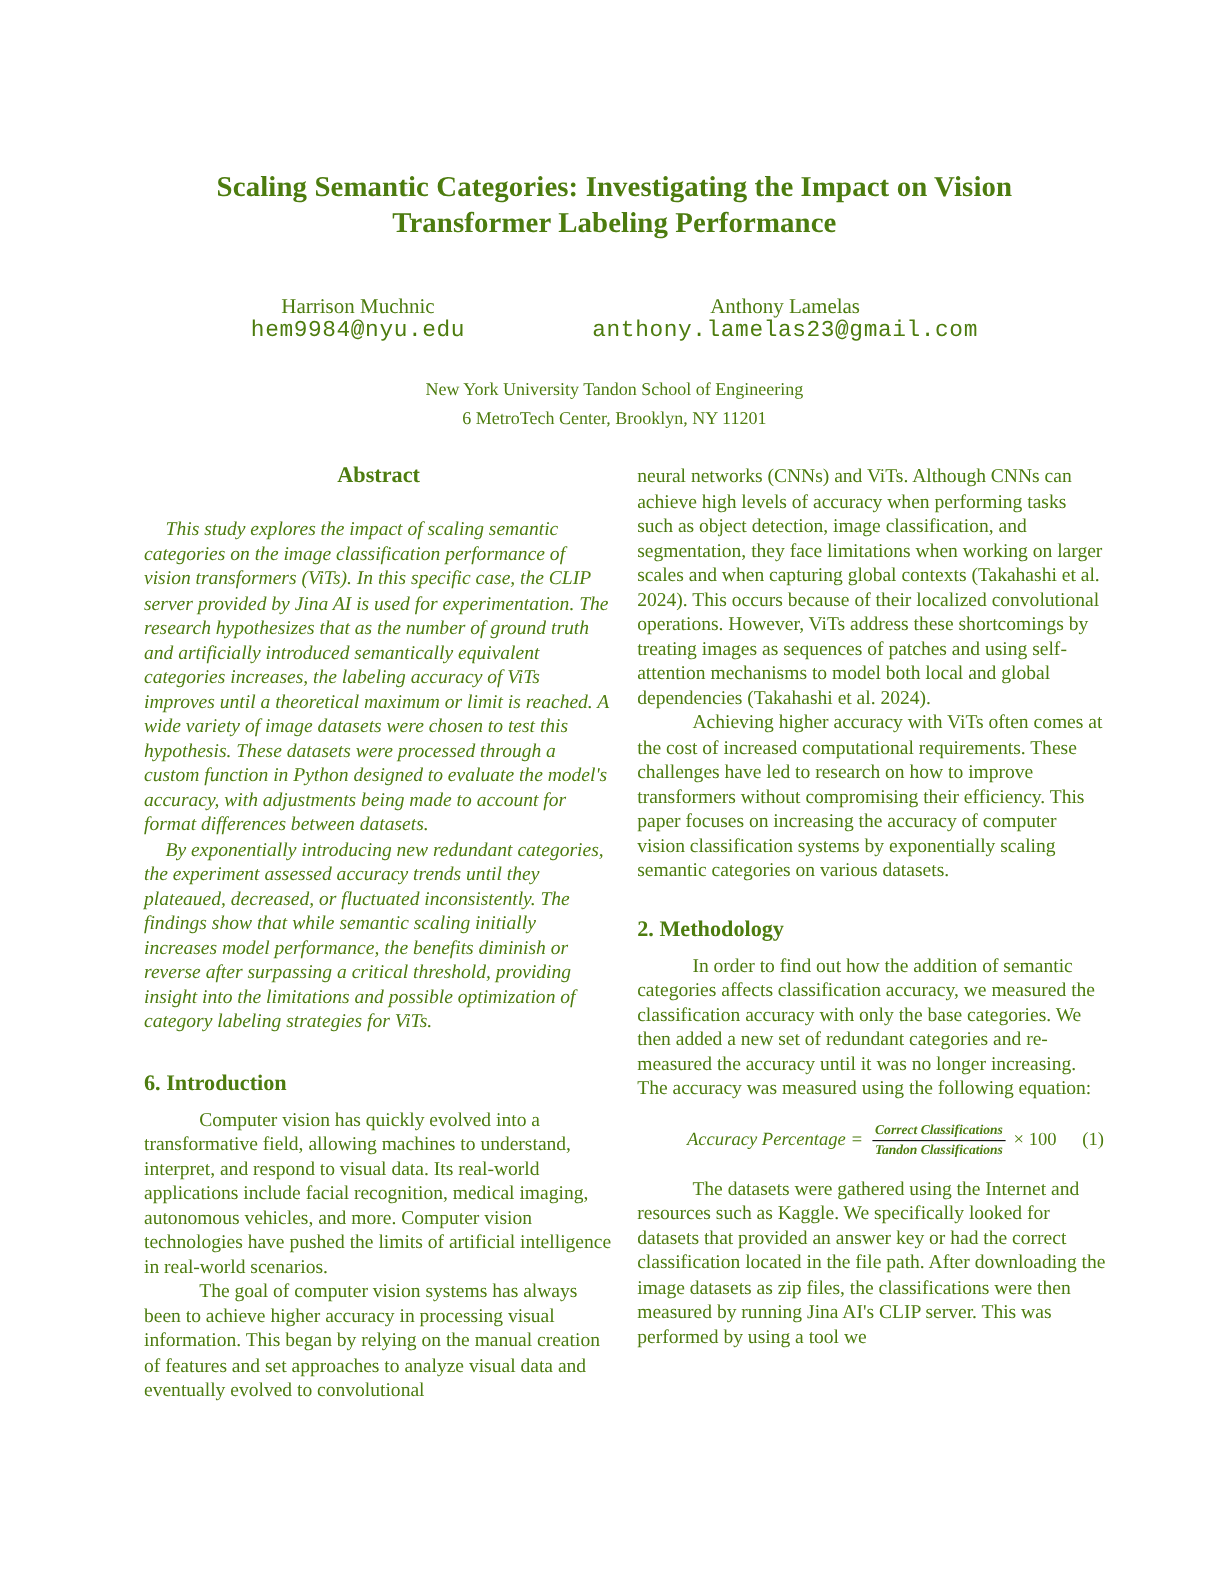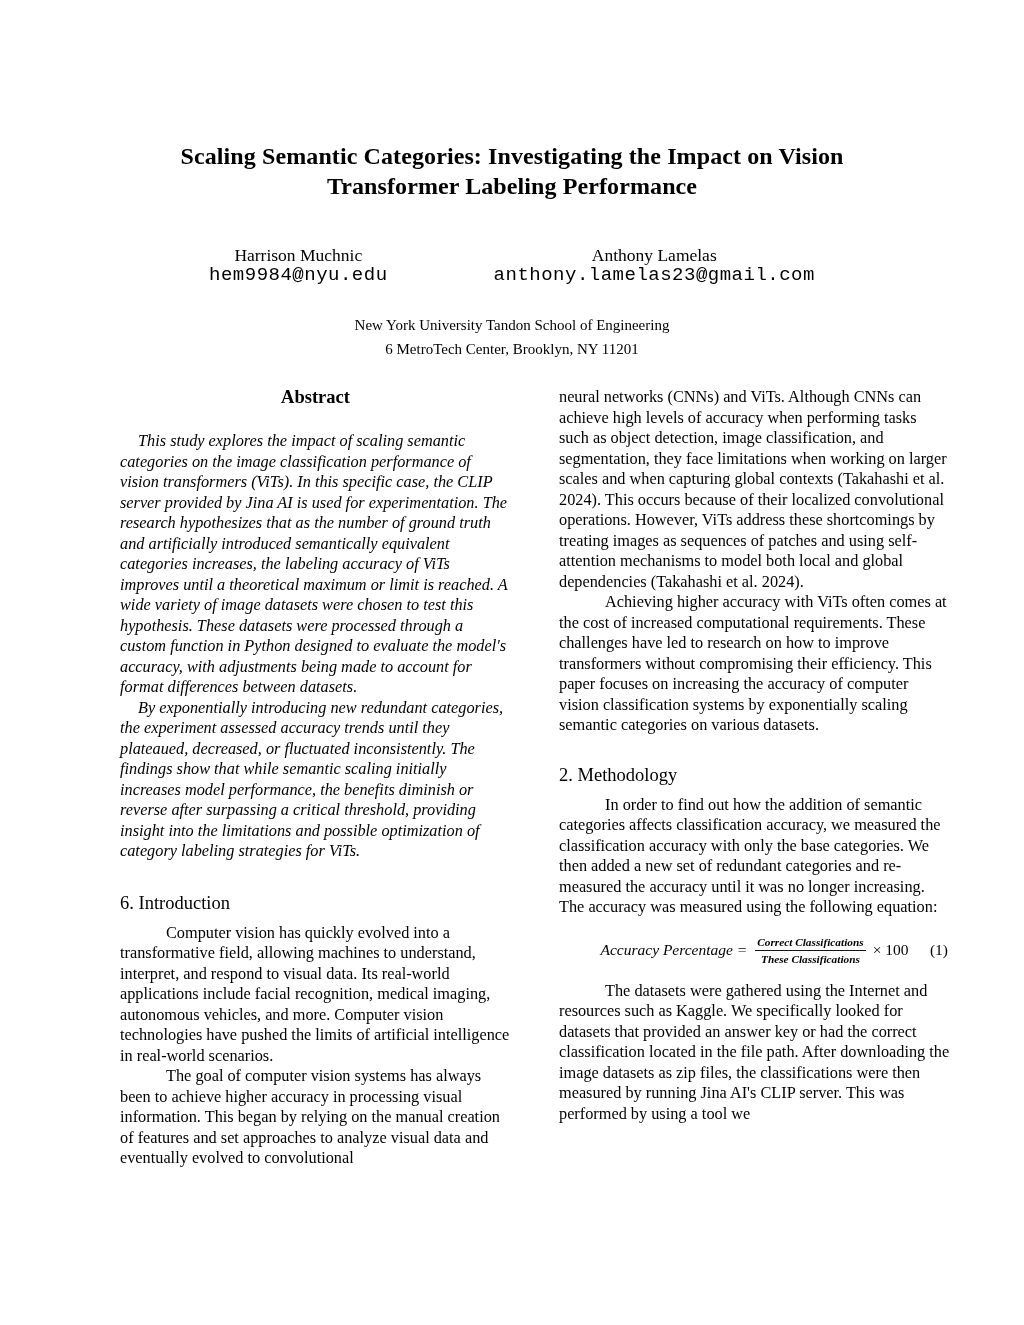--- a/index.html
+++ b/index.html
@@ -6,21 +6,21 @@
     margin: 0;
     padding: 0;
     background: #ffffff;
   }
   .page {
     position: relative;
     width: 1024px;
     height: 1310px;
     margin: 0 auto;
     background: #ffffff;
-    color: #000000;
+    color: #4d7c0f;
     font-family: "Liberation Serif", serif;
     overflow: hidden;
   }
   .title {
     margin: 0;
     padding-top: 141px;
     text-align: center;
     font-size: 24px;
     line-height: 30px;
     font-weight: bold;
@@ -49,21 +49,21 @@
     margin-top: 29px;
     text-align: center;
     font-size: 15px;
     line-height: 24px;
   }
   .affiliation div { display: block; }
   .columns {
     display: flex;
     margin: 26px 0 0 0;
     padding: 0 51px 0 120px;
-    gap: 48px;
+    gap: 20px;
   }
   .col {
     width: 391px;
     flex: 0 0 391px;
   }
   .abstract-heading {
     margin: 0 0 23px 0;
     text-align: center;
     font-size: 18.5px;
     font-weight: bold;
@@ -75,21 +75,21 @@
     text-align: left;
   }
   p.abs {
     font-style: italic;
     text-indent: 18px;
   }
   p.ind { text-indent: 46px; }
   .sec-heading {
     margin: 29px 0 9px 0;
     font-size: 18.5px;
-    font-weight: normal;
+    font-weight: bold;
   }
   .sec-heading.first { margin-top: 31px; }
   .equation {
     position: relative;
     margin: 17px 0 15px 0;
     display: flex;
     align-items: center;
     justify-content: center;
     font-size: 15.5px;
     font-style: italic;
@@ -160,21 +160,21 @@
       <p class="body">neural networks (CNNs) and ViTs. Although CNNs can achieve high levels of accuracy when performing tasks such as object detection, image classification, and segmentation, they face limitations when working on larger scales and when capturing global contexts (Takahashi et al. 2024). This occurs because of their localized convolutional operations. However, ViTs address these shortcomings by treating images as sequences of patches and using self-attention mechanisms to model both local and global dependencies (Takahashi et al. 2024).</p>
       <p class="body ind">Achieving higher accuracy with ViTs often comes at the cost of increased computational requirements. These challenges have led to research on how to improve transformers without compromising their efficiency. This paper focuses on increasing the accuracy of computer vision classification systems by exponentially scaling semantic categories on various datasets.</p>
 
       <h2 class="sec-heading">2. Methodology</h2>
       <p class="body ind">In order to find out how the addition of semantic categories affects classification accuracy, we measured the classification accuracy with only the base categories. We then added a new set of redundant categories and re-measured the accuracy until it was no longer increasing. The accuracy was measured using the following equation:</p>
 
       <div class="equation">
         <span class="eq-lhs">Accuracy Percentage =</span>
         <span class="eq-frac">
           <span class="eq-num">Correct Classifications</span>
-          <span class="eq-den">These Classifications</span>
+          <span class="eq-den">Tandon Classifications</span>
         </span>
         <span class="eq-mult">× 100</span>
         <span class="eq-label">(1)</span>
       </div>
 
       <p class="body ind">The datasets were gathered using the Internet and resources such as Kaggle. We specifically looked for datasets that provided an answer key or had the correct classification located in the file path. After downloading the image datasets as zip files, the classifications were then measured by running Jina AI's CLIP server. This was performed by using a tool we</p>
     </div>
 
   </div>
 

